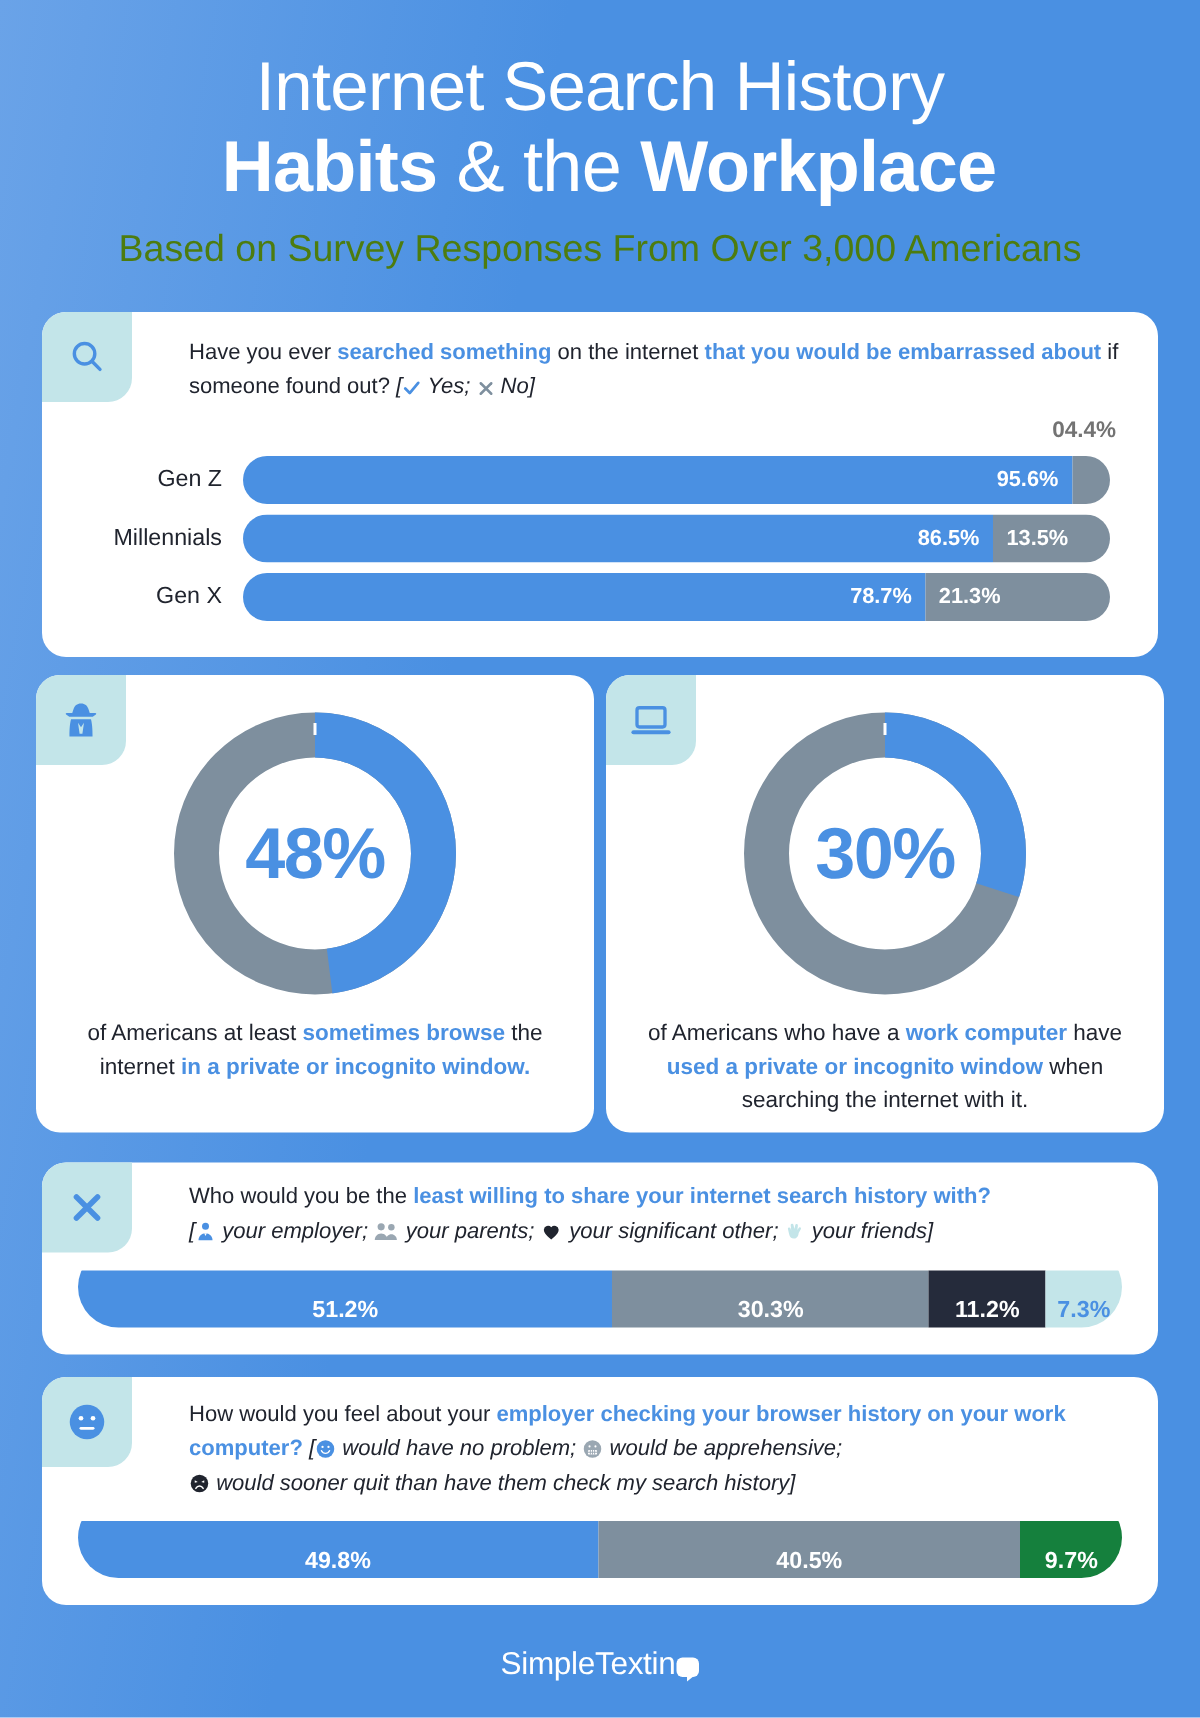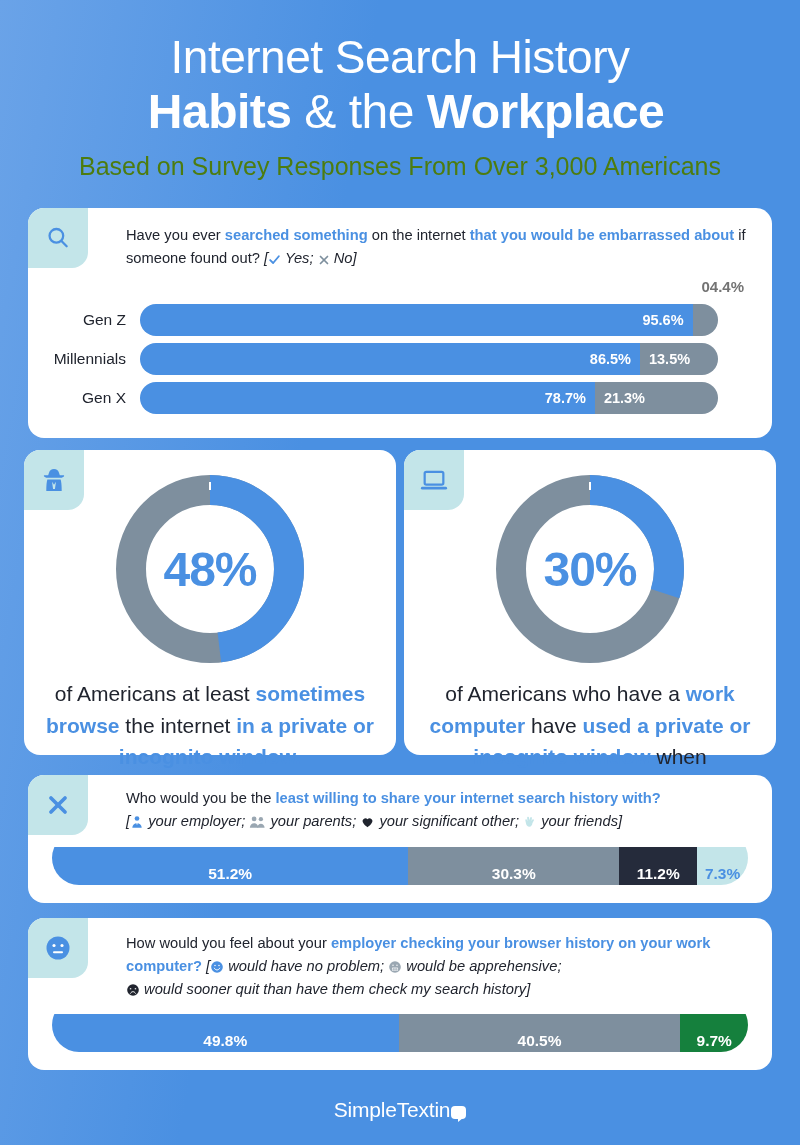--- a/index.html
+++ b/index.html
@@ -42,21 +42,21 @@
   .qtext b { color: #4a90e2; font-weight: 700; }
   .qtext i { font-style: italic; }
   .legend-ico { display: inline-block; vertical-align: -3px; }
 
   
   #card1 { left: 28px; top: 208px; width: 744px; height: 230px; }
   #card1 .qtext { position: absolute; left: 98px; top: 16px; width: 638px; }
   .barrows { position: absolute; left: 0; top: 96px; width: 100%; }
   .brow { display: flex; align-items: center; height: 32px; margin-bottom: 7px; }
   .blabel {
-    width: 112px; text-align: right; padding-right: 14px;
+    width: 134px; text-align: right; padding-right: 14px;
     font-size: 15.5px; color: #20242e; font-weight: 400;
   }
   .btrack {
     position: relative; height: 32px; width: 578px; display: flex;
     border-radius: 16px; overflow: hidden;
   }
   .bseg {
     height: 100%; display: flex; align-items: center; justify-content: flex-end;
     padding-right: 9px; font-size: 14.5px; font-weight: 700; color: #fff;
   }
@@ -73,21 +73,21 @@
   .donut-wrap { position: absolute; left: 50%; transform: translateX(-50%); top: 18px; }
   .donut { position: relative; width: 202px; height: 202px; }
   .donut svg { display: block; }
   .donut-label {
     position: absolute; inset: 0; display: flex; align-items: center;
     justify-content: center; font-size: 48px; font-weight: 700; color: #4a90e2;
     letter-spacing: -1px;
   }
   .donut-cap {
     position: absolute; left: 22px; right: 22px; top: 228px; text-align: center;
-    font-size: 21px; line-height: 1.5; color: #20242e;
+    font-size: 15px; line-height: 1.5; color: #20242e;
   }
   .donut-cap b { color: #4a90e2; font-weight: 700; }
 
   
   #card4 { left: 28px; top: 775px; width: 744px; height: 128px; }
   #card4 .qtext { position: absolute; left: 98px; top: 12px; width: 640px; }
   .stackbar {
     position: absolute; left: 24px; right: 24px; bottom: 18px; height: 54px;
     display: flex; border-radius: 27px; overflow: hidden;
   }

